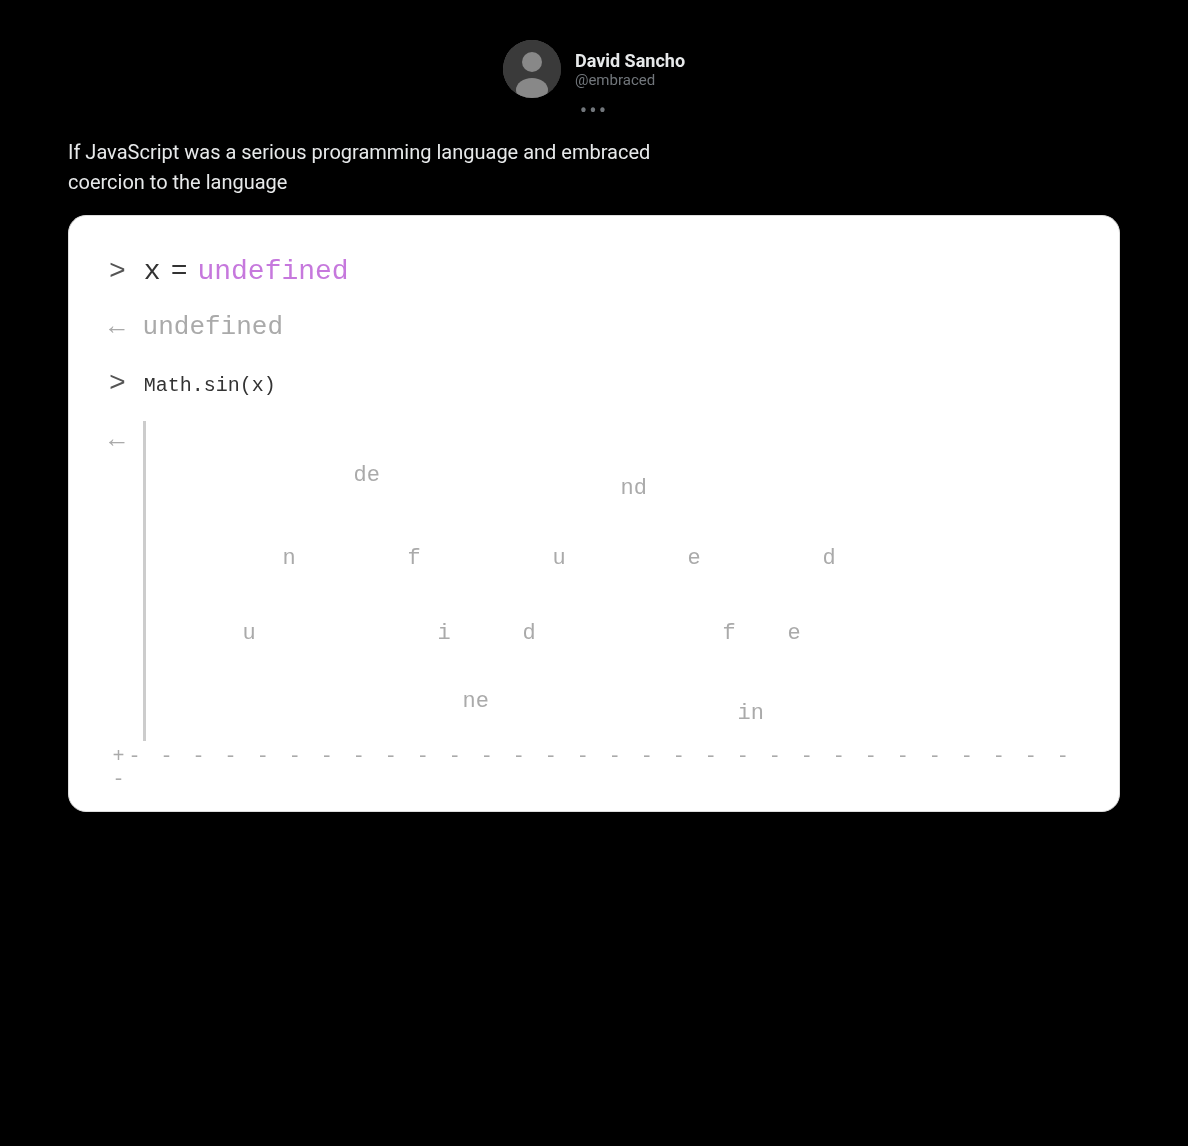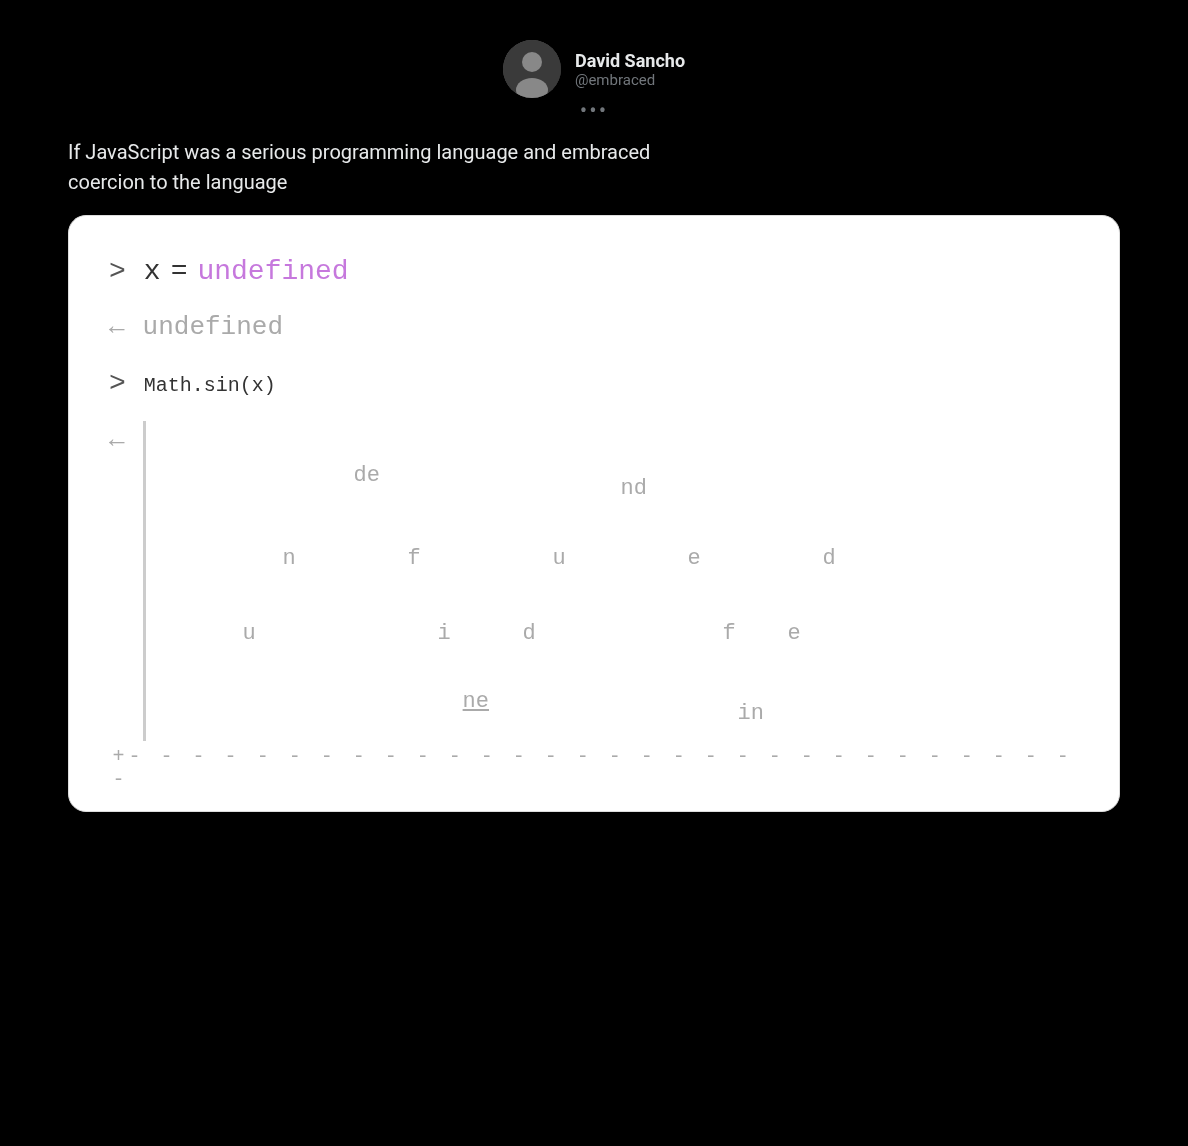--- a/index.html
+++ b/index.html
@@ -193,20 +193,20 @@
         <span class="scatter-char" style="left:410px; top:125px;">u</span>
         <span class="scatter-char" style="left:545px; top:125px;">e</span>
         <span class="scatter-char" style="left:680px; top:125px;">d</span>
 
         <span class="scatter-char" style="left:100px; top:200px;">u</span>
         <span class="scatter-char" style="left:295px; top:200px;">i</span>
         <span class="scatter-char" style="left:380px; top:200px;">d</span>
         <span class="scatter-char" style="left:580px; top:200px;">f</span>
         <span class="scatter-char" style="left:645px; top:200px;">e</span>
 
-        <span class="scatter-char" style="left:320px; top:268px;text-decoration:underline;">ne</span>
+        <span class="scatter-char" style="left:320px; top:268px;">ne</span>
         <span class="scatter-char" style="left:595px; top:280px;">in</span>
 
         <div style="position:absolute; bottom:0; left:-30px; font-family:'Courier New',monospace; color:#aaa; font-size:20px; letter-spacing:4px;">+- - - - - - - - - - - - - - - - - - - - - - - - - - - - - - -</div>
       </div>
     </div>
   </div>
 </div>
 
 </body></html>

